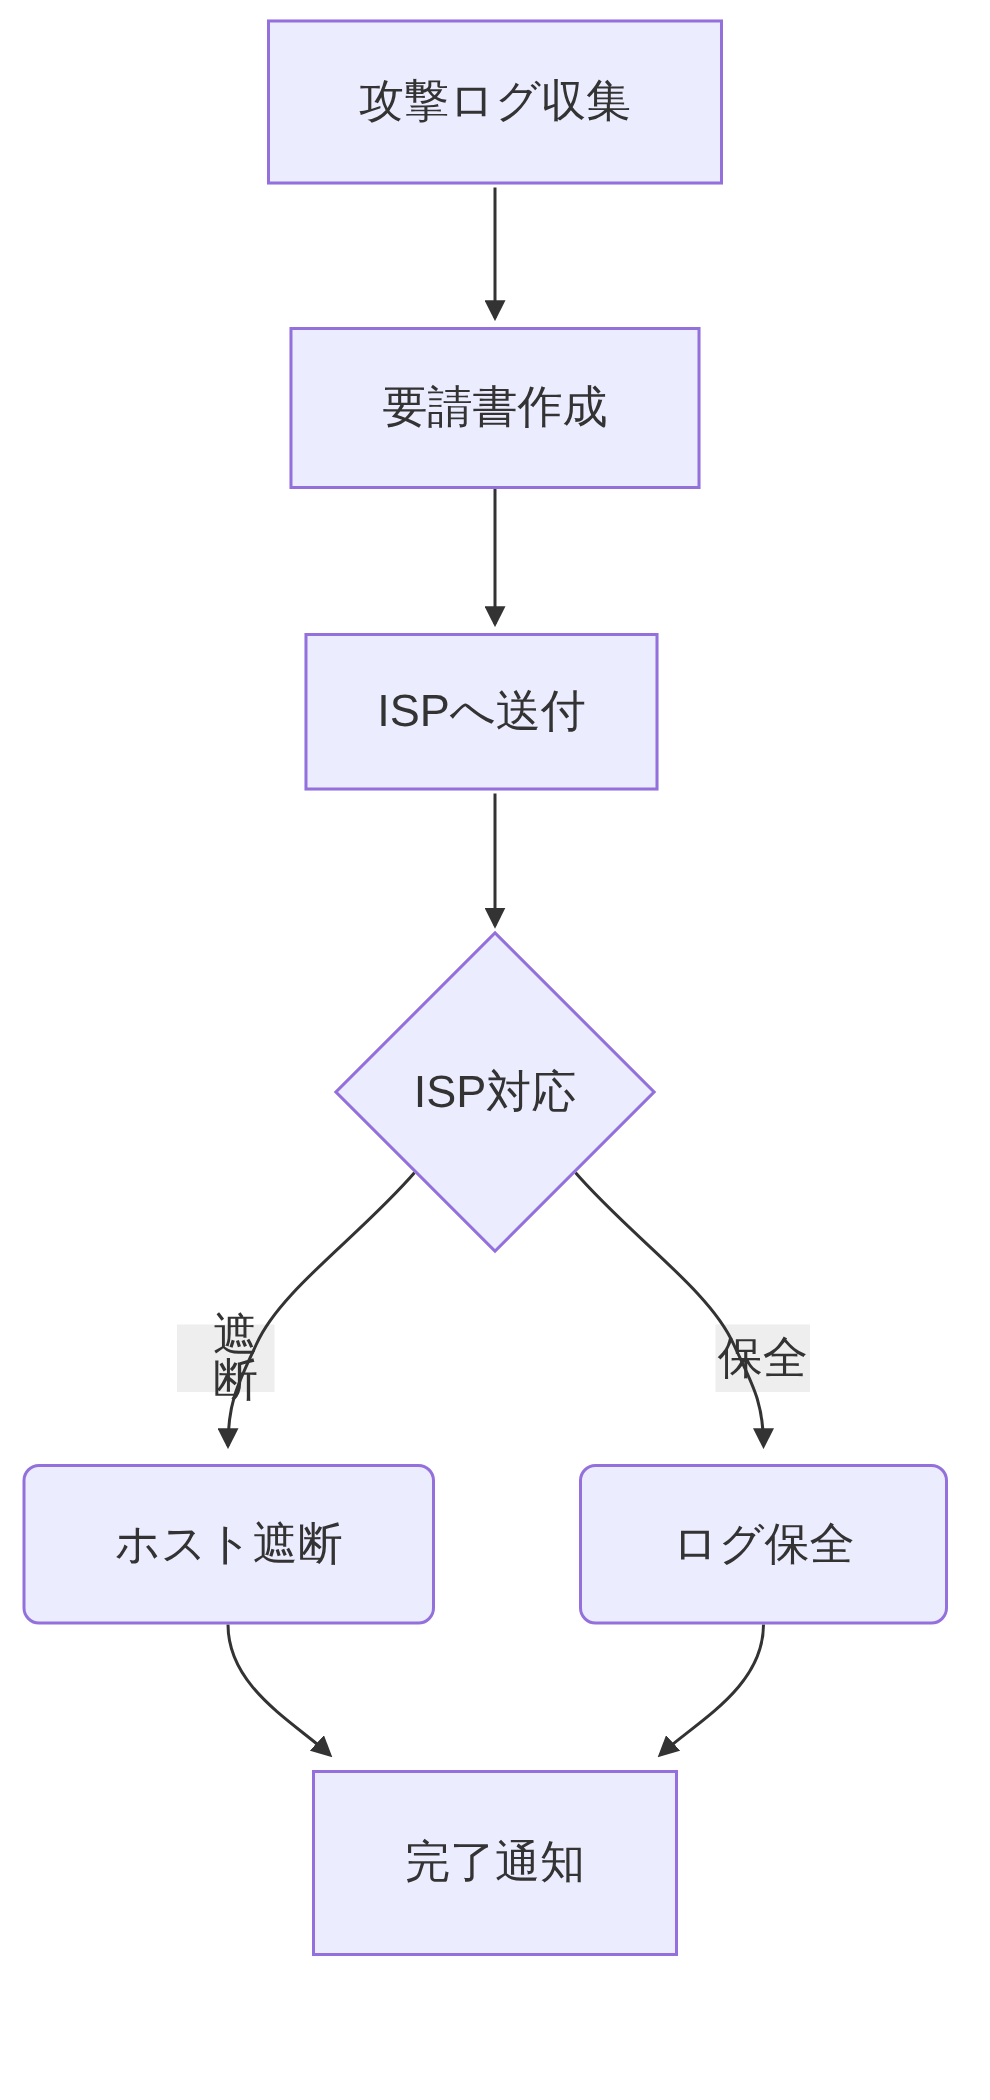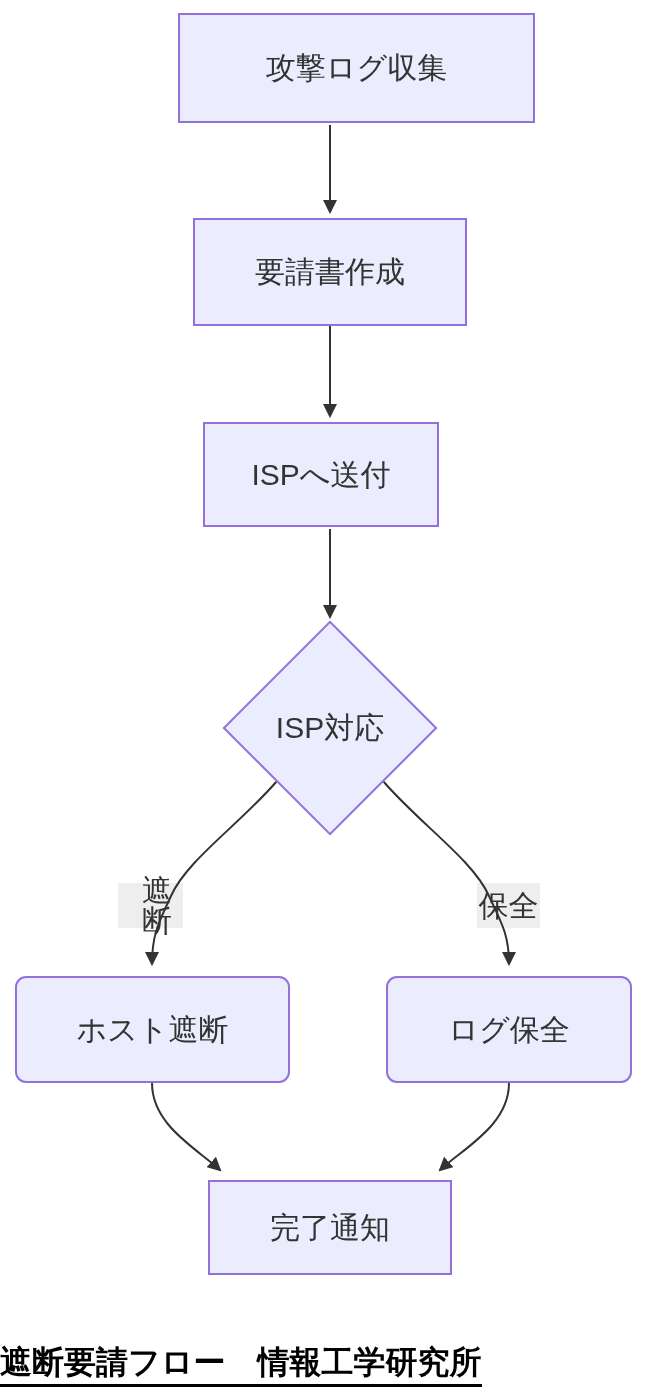--- a/index.html
+++ b/index.html
@@ -34,26 +34,26 @@
     background: var(--node-fill);
     border: 2px solid var(--node-border);
     color: var(--node-text);
     font-size: 30px;
     display: flex;
     align-items: center;
     justify-content: center;
     text-align: center;
     line-height: 1.2;
   }
-  .node-attack   { left: 178px; top: 13px;  width: 357px; height: 110px; text-align: right; }
+  .node-attack   { left: 178px; top: 13px;  width: 304px; height: 110px; text-align: right; }
   .node-draft    { left: 193px; top: 218px; width: 274px; height: 108px; }
   .node-send     { left: 203px; top: 422px; width: 236px; height: 105px; }
   .node-block    { left: 15px;  top: 976px; width: 275px; height: 107px; border-radius: 11px; }
   .node-preserve { left: 386px; top: 976px; width: 246px; height: 107px; border-radius: 11px; }
-  .node-done     { left: 208px; top: 1180px; width: 244px; height: 95px; }
+  .node-done     { left: 208px; top: 1180px; width: 244px; height: 124px; }
 
   .diamond-wrap {
     position: absolute;
     left: 254px; top: 652px;
     width: 152px; height: 152px;
   }
   .diamond-shape {
     position: absolute;
     inset: 0;
     background: var(--node-fill);
@@ -131,15 +131,14 @@
     <div class="diamond-shape"></div>
     <div class="diamond-label">ISP対応</div>
   </div>
 
   <div class="node node-block">ホスト遮断</div>
 
   <div class="node node-preserve">ログ保全</div>
 
   <div class="node node-done">完了通知</div>
 
-  <div class="diagram-title">遮断要請フロー　情報工学研究所</div>
 
 </div>
 
 </body></html>

